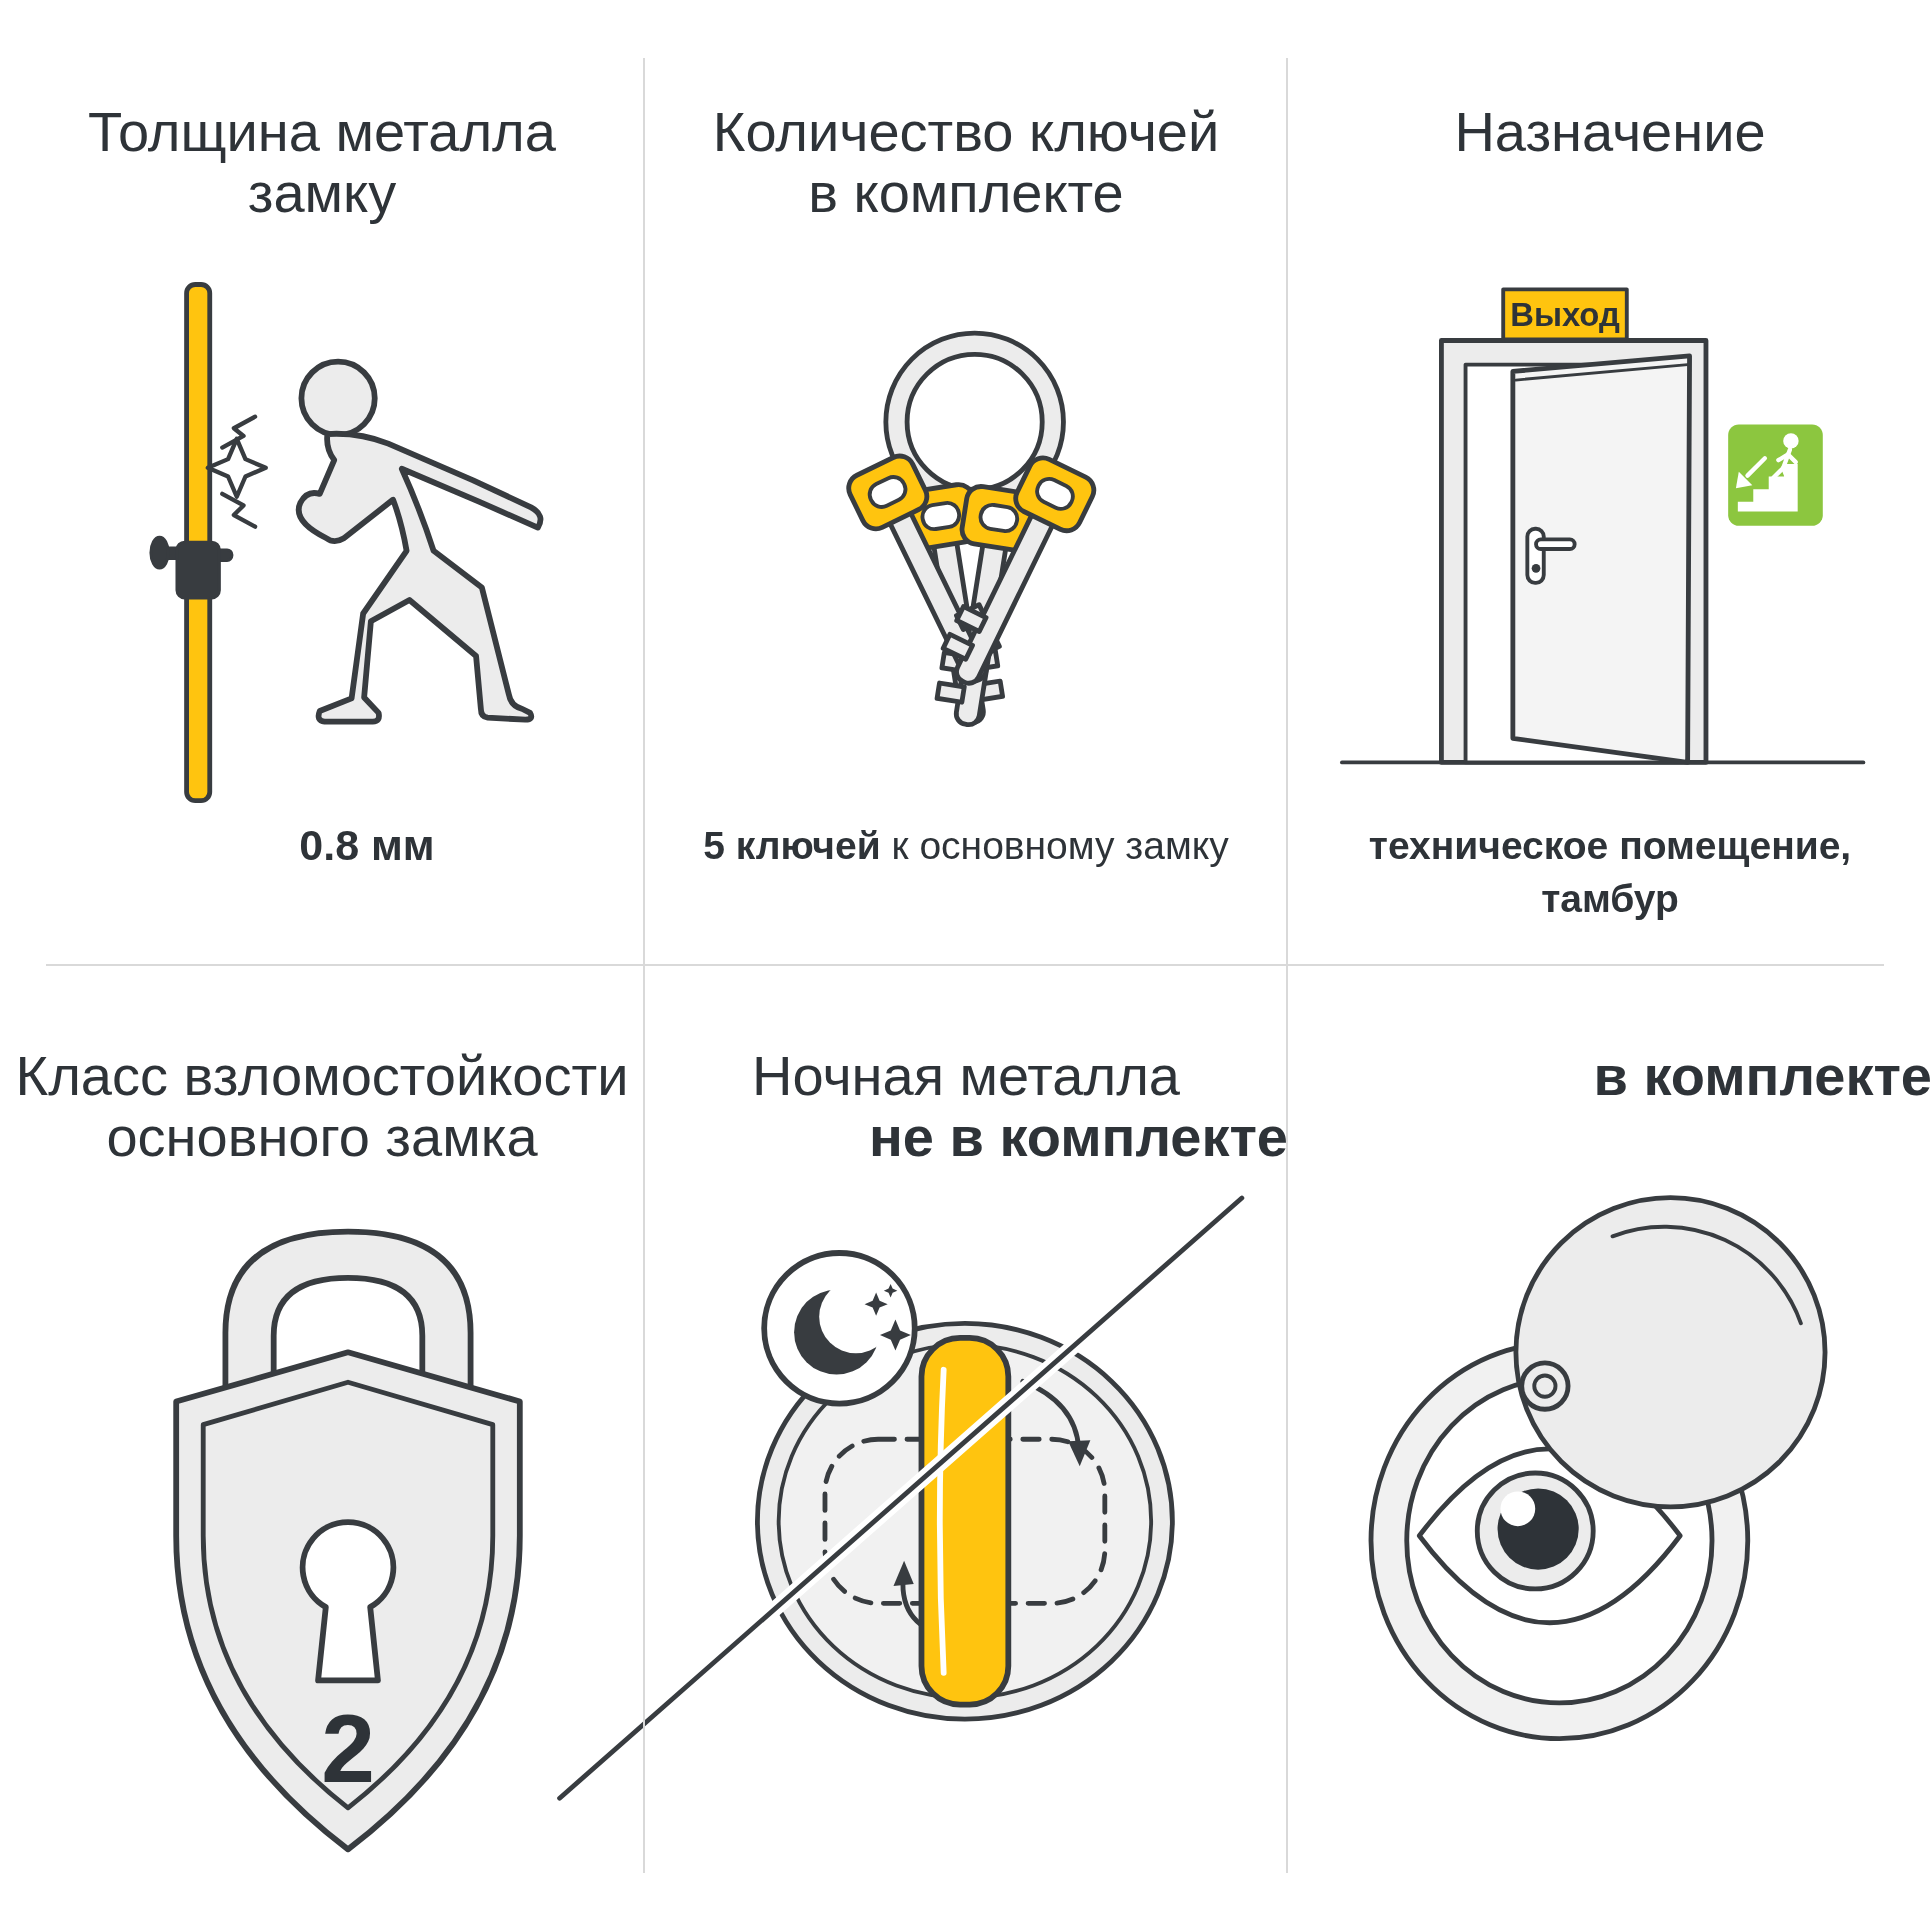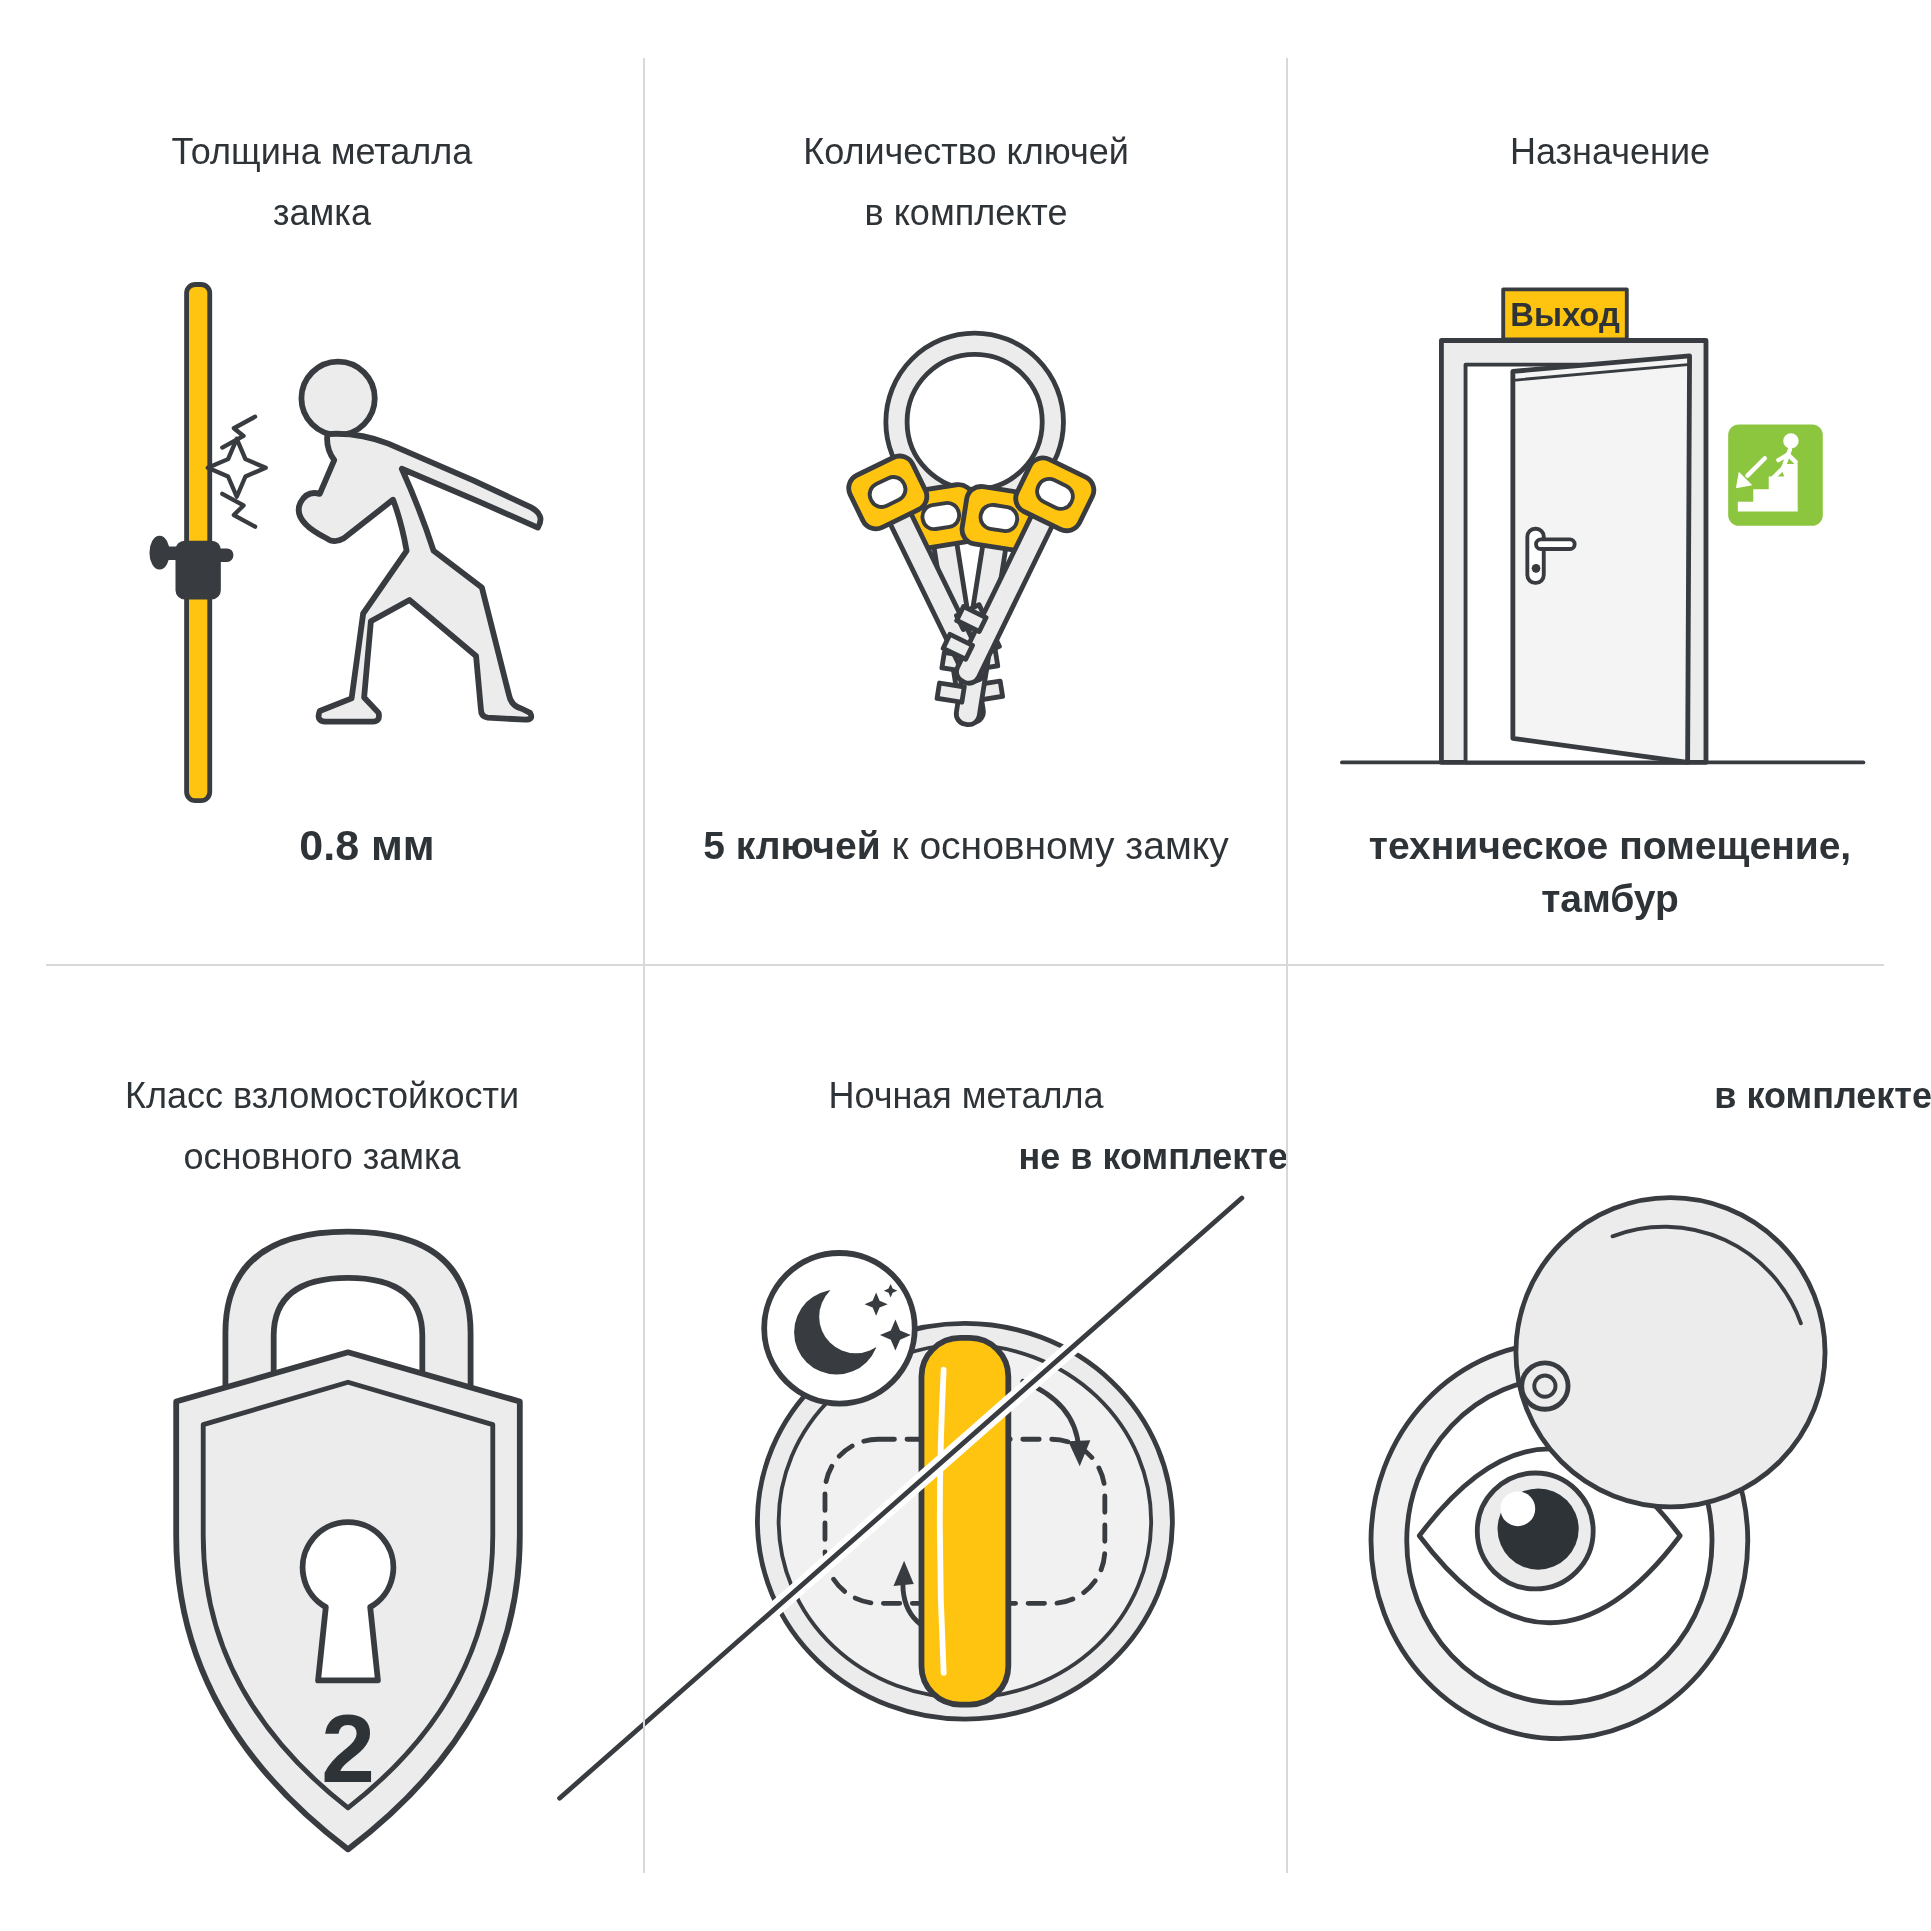--- a/index.html
+++ b/index.html
@@ -5,42 +5,42 @@
   html,body{margin:0;padding:0;}
   body{
     width:1931px;height:1931px;background:#ffffff;position:relative;overflow:hidden;
     font-family:"Liberation Sans", sans-serif;color:#2e3338;
   }
   .grid{position:absolute;inset:0;display:grid;
     grid-template-columns:644px 644px 644px;
     grid-template-rows:966px 966px;}
   .panel{position:relative;}
   .title{position:absolute;top:101px;left:0;width:100%;text-align:center;
-    font-size:36px;line-height:61px;font-weight:400;white-space:nowrap;margin-top:20px;}
+    font-size:56px;line-height:61px;font-weight:400;white-space:nowrap;}
   .row2 .title{top:79px;}
   .caption{position:absolute;top:819px;left:0;width:100%;text-align:center;
     font-size:39px;line-height:53px;font-weight:400;white-space:nowrap;}
   .caption.big{font-size:43px;font-weight:700;margin-left:45px;}
   .caption .b,.title .b{font-weight:700;text-align:right;}
   .bold-caption{font-weight:700;}
   .divider-v{position:absolute;top:58px;width:1.9px;height:1815px;background:#d9d9d9;}
   .divider-h{position:absolute;left:46px;top:964px;width:1838px;height:1.9px;background:#d9d9d9;}
   .icon-abs{position:absolute;}
   svg{display:block;overflow:visible;}
   text{font-family:"Liberation Sans", sans-serif;font-weight:700;fill:#2e3338;}
 </style>
 </head>
 <body>
 
 <div class="grid">
 
   <div class="panel">
     <div class="title">
       <div>Толщина металла</div>
-      <div>замка</div>
+      <div>замку</div>
     </div>
     <div class="icon-abs" style="left:145px;top:270px;">
       <svg width="473" height="550" viewBox="0 0 490 570">
         <g stroke="#383C40" stroke-linejoin="round" stroke-linecap="round">
           <rect x="43" y="15" width="24" height="535" rx="9" fill="#FFC40F" stroke-width="5"></rect>
           <g fill="#383C40" stroke-width="3">
             <rect x="17" y="288" width="22" height="11" rx="4"></rect>
             <ellipse cx="15" cy="293" rx="9" ry="16"></ellipse>
             <rect x="71" y="290" width="19" height="11" rx="5"></rect>
             <rect x="33" y="282" width="44" height="58" rx="8"></rect>

